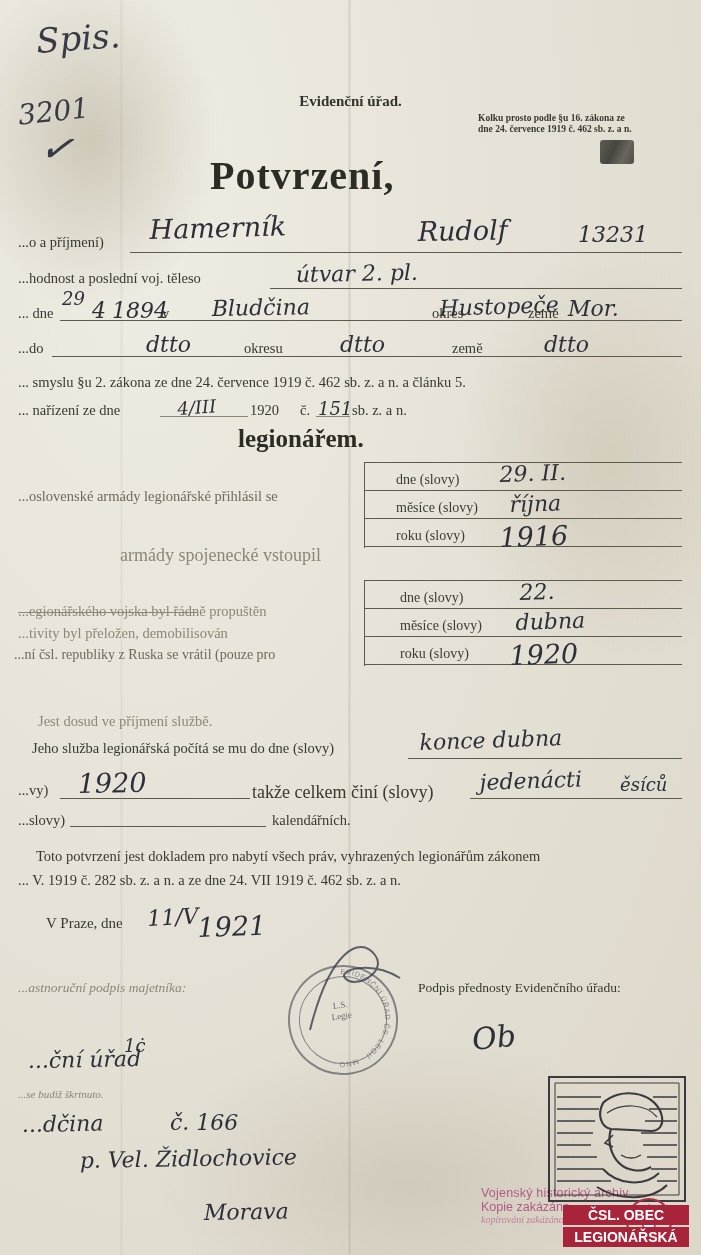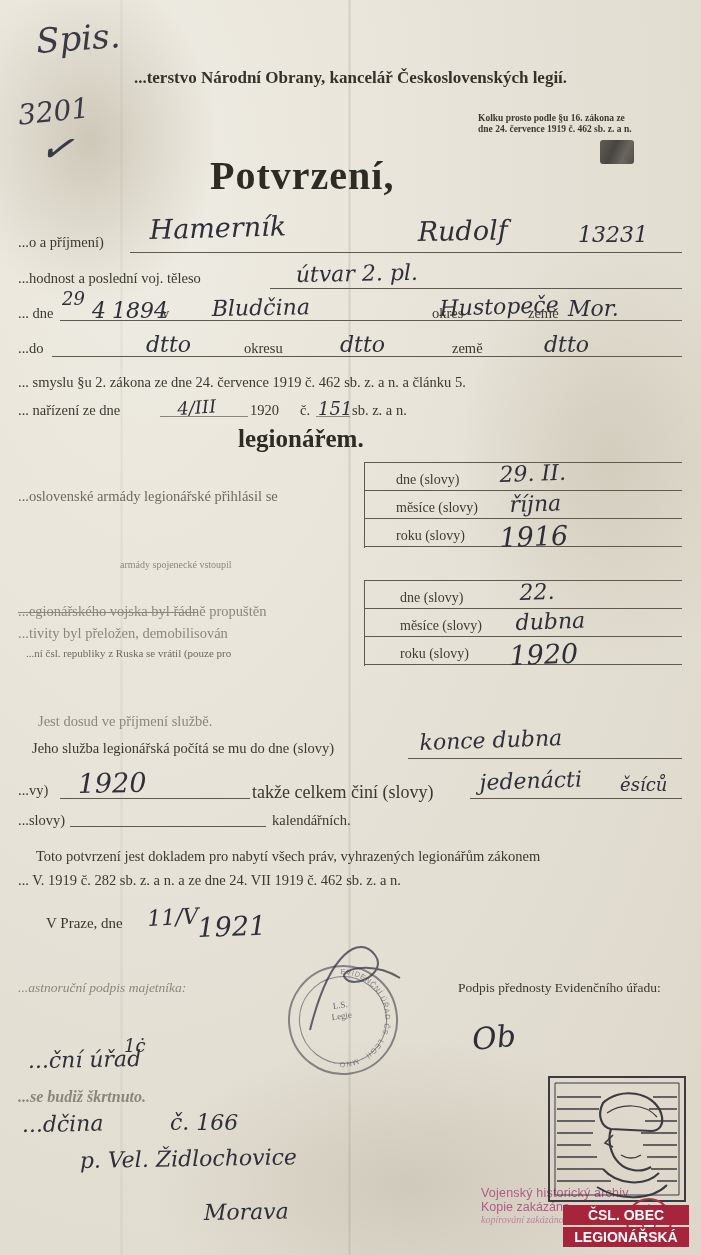--- a/index.html
+++ b/index.html
@@ -118,21 +118,21 @@
   <div class="stain s1"></div>
   <div class="stain s2"></div>
   <div class="stain s3"></div>
   <div class="vfold" style="left:348px;"></div>
   <div class="vfold" style="left:120px;opacity:.5;"></div>
 
   <div class="scrib" style="left:36px;top:18px;font-size:34px;transform:rotate(-4deg);">Spis.</div>
   <div class="scrib" style="left:18px;top:95px;font-size:28px;transform:rotate(-6deg);">3201</div>
   <div class="scrib" style="left:40px;top:125px;font-size:40px;transform:rotate(8deg);color:#3a3946;">✓</div>
 
-  <div id="hdr1">...terstvo Národní Obrany, kancelář Československých legií.</div>
+  <div id="hdr2">Evidenční úřad.</div>
 
   <div id="stampnote">Kolku prosto podle §u 16. zákona ze dne 24. července 1919 č. 462 sb. z. a n.</div>
   <div id="stampblob"></div>
 
   <div id="title">Potvrzení,</div>
 
   <div class="pr" style="left:18px;top:234px;font-size:14.5px;">...o a příjmení)</div>
   <div class="rule" style="left:130px;top:252px;width:552px;"></div>
   <div class="hw big" style="left:150px;top:214px;transform:rotate(-1.5deg);">Hamerník</div>
   <div class="hw big" style="left:418px;top:216px;transform:rotate(-1deg);">Rudolf</div>
@@ -170,40 +170,40 @@
   <div class="pr" style="left:300px;top:402px;font-size:14.5px;">č.</div>
   <div class="pr" style="left:352px;top:402px;font-size:14.5px;">sb. z. a n.</div>
   <div class="rule light" style="left:160px;top:416px;width:88px;"></div>
   <div class="rule light" style="left:316px;top:416px;width:34px;"></div>
   <div class="hw sm" style="left:178px;top:398px;transform:rotate(-4deg);">4/III</div>
   <div class="hw sm" style="left:318px;top:398px;">151</div>
 
   <div id="legionarem">legionářem.</div>
 
   <div class="pr fade" style="left:18px;top:488px;font-size:14.5px;">...oslovenské armády legionářské přihlásil se</div>
-  <div class="pr faint" style="left:120px;top:559px;font-size:10px;">armády spojenecké vstoupil</div>
+  <div class="pr faint" style="left:120px;top:545px;font-size:18px;">armády spojenecké vstoupil</div>
 
   <div class="rule" style="left:364px;top:462px;width:318px;"></div>
   <div class="rule" style="left:364px;top:490px;width:318px;"></div>
   <div class="rule" style="left:364px;top:518px;width:318px;"></div>
   <div class="rule" style="left:364px;top:546px;width:318px;"></div>
   <div class="rule" style="left:364px;top:462px;width:1px;height:86px;border-left:1px solid #5d5a4e;border-bottom:none;"></div>
 
   <div class="lbl" style="left:396px;top:472px;">dne (slovy)</div>
   <div class="lbl" style="left:396px;top:500px;">měsíce (slovy)</div>
   <div class="lbl" style="left:396px;top:528px;">roku (slovy)</div>
 
   <div class="hw med" style="left:500px;top:462px;transform:rotate(-2deg);">29. II.</div>
   <div class="hw med" style="left:510px;top:492px;transform:rotate(-2deg);">října</div>
   <div class="hw big" style="left:500px;top:522px;transform:rotate(-2deg);">1916</div>
 
   <div class="pr faint" style="left:18px;top:603px;font-size:14.5px;">...egionářského vojska byl řádně propuštěn</div>
   <div class="rule light" style="left:18px;top:612px;width:180px;"></div>
   <div class="pr faint" style="left:18px;top:625px;font-size:14.5px;">...tivity byl přeložen, demobilisován</div>
-  <div class="pr fade" style="left:26px;top:647px;font-size:11px;">...ní čsl. republiky z Ruska se vrátil (pouze pro</div>
+  <div class="pr fade" style="left:14px;top:647px;font-size:14px;">...ní čsl. republiky z Ruska se vrátil (pouze pro</div>
 
   <div class="rule" style="left:364px;top:580px;width:318px;"></div>
   <div class="rule" style="left:364px;top:608px;width:318px;"></div>
   <div class="rule" style="left:364px;top:636px;width:318px;"></div>
   <div class="rule" style="left:364px;top:664px;width:318px;"></div>
   <div class="rule" style="left:364px;top:580px;width:1px;height:86px;border-left:1px solid #5d5a4e;border-bottom:none;"></div>
 
   <div class="lbl" style="left:400px;top:590px;">dne (slovy)</div>
   <div class="lbl" style="left:400px;top:618px;">měsíce (slovy)</div>
   <div class="lbl" style="left:400px;top:646px;">roku (slovy)</div>
@@ -231,41 +231,41 @@
   <div class="rule" style="left:70px;top:826px;width:196px;"></div>
 
   <div class="pr" style="left:36px;top:848px;font-size:14.5px;">Toto potvrzení jest dokladem pro nabytí všech práv, vyhrazených legionářům zákonem</div>
   <div class="pr" style="left:18px;top:872px;font-size:14.5px;">... V. 1919 č. 282 sb. z. a n. a ze dne 24. VII 1919 č. 462 sb. z. a n.</div>
 
   <div class="pr" style="left:46px;top:915px;font-size:15px;">V Praze, dne</div>
   <div class="hw med" style="left:148px;top:906px;transform:rotate(-3deg);">11/V</div>
   <div class="hw big" style="left:198px;top:912px;transform:rotate(-2deg);">1921</div>
 
   <div class="pr faint" style="left:18px;top:980px;font-size:13.5px;font-style:italic;">...astnoruční podpis majetníka:</div>
-  <div class="pr" style="left:418px;top:980px;font-size:13.5px;margin-left:40px;">Podpis přednosty Evidenčního úřadu:</div>
+  <div class="pr" style="left:418px;top:980px;font-size:13.5px;">Podpis přednosty Evidenčního úřadu:</div>
   <div class="hw" style="left:474px;top:1022px;font-size:30px;transform:rotate(-6deg);">Ob</div>
 
   <svg id="sealring" viewBox="0 0 106 106">
     <defs>
         <path id="cpath" d="M 53,53 m 0,-44 a 44,44 0 1,1 -0.1,0" fill="none"></path>
       </defs>
     <text><textPath href="#cpath" startOffset="2%">EVIDENČNÍ ÚŘAD ČS. LEGIÍ · MNO ·</textPath></text>
   </svg>
   <div id="seal"></div>
   <div id="sealtxt">
     <div>L.S.</div>
     <div>Legie</div>
   </div>
 
   <svg style="position:absolute;left:300px;top:930px;width:140px;height:120px;opacity:.75;" viewBox="0 0 140 120">
     <path d="M10,100 C30,20 60,5 75,25 C88,42 55,60 45,48 C38,40 70,30 100,48" fill="none" stroke="#343344" stroke-width="2"></path>
   </svg>
 
   <div class="hw med" style="left:28px;top:1048px;transform:rotate(-1deg);">...ční úřad</div>
-  <div class="pr faint" style="left:18px;top:1088px;font-size:16px;font-style:italic;font-weight:bold;">...se budiž škrtnuto.</div>
+  <div class="pr faint" style="left:18px;top:1088px;font-size:11px;font-style:italic;">...se budiž škrtnuto.</div>
   <div class="hw med" style="left:22px;top:1112px;transform:rotate(-1deg);">...dčina</div>
   <div class="hw med" style="left:170px;top:1110px;">č. 166</div>
   <div class="hw med" style="left:80px;top:1148px;transform:rotate(-1deg);">p. Vel. Židlochovice</div>
   <div class="hw med" style="left:204px;top:1200px;transform:rotate(-1deg);">Morava</div>
   <div class="hw sm" style="left:124px;top:1035px;">1ċ</div>
 
   <div id="wmk">
     <div class="wmk1">Vojenský historický archiv</div>
     <div class="wmk2">Kopie zakázána</div>
     <div class="wmk3">kopírování zakázáno</div>

